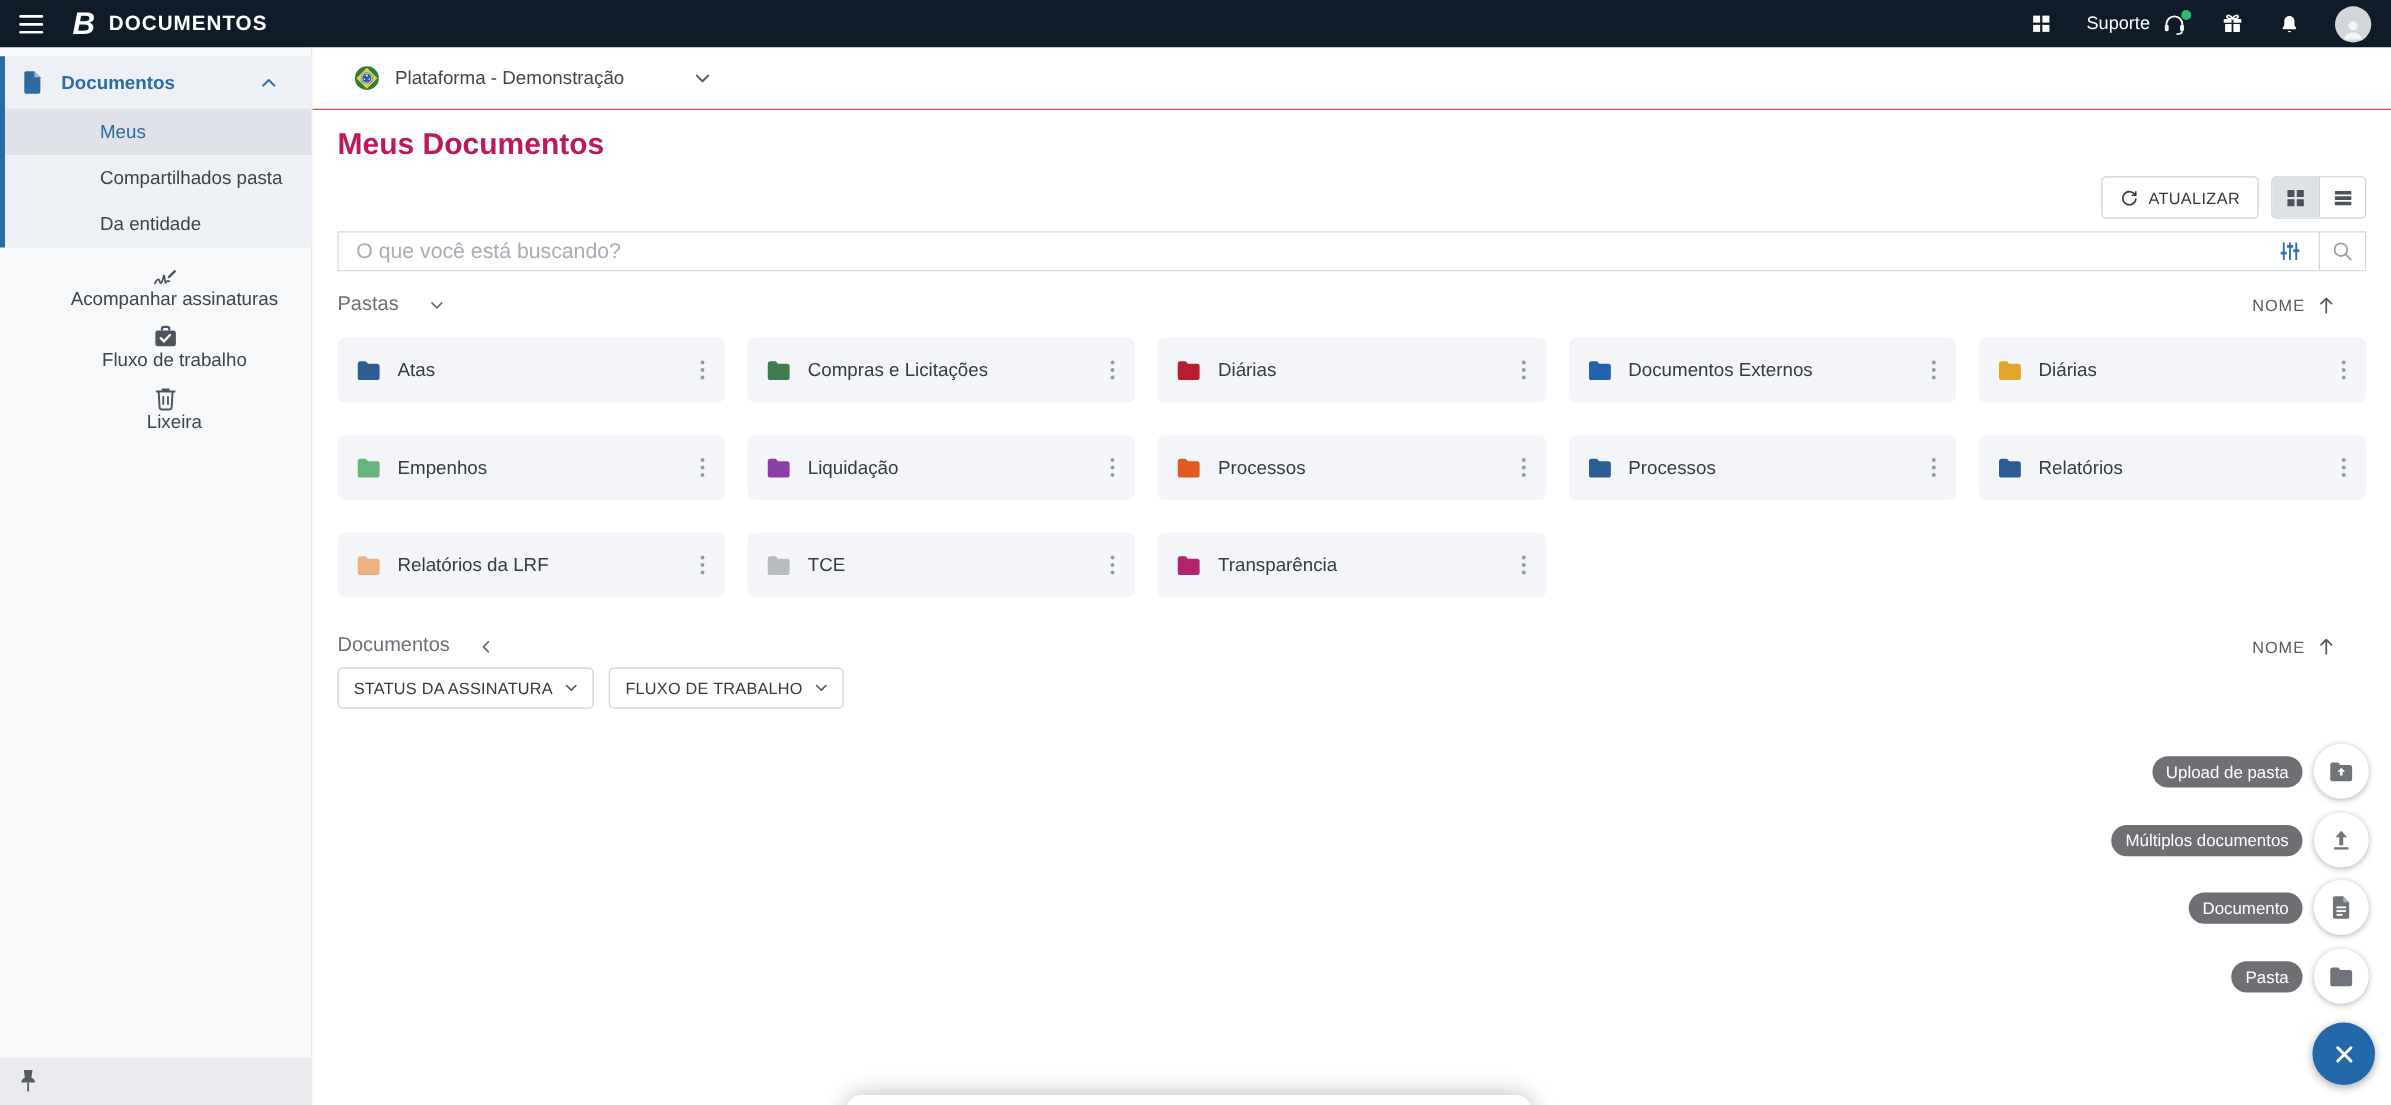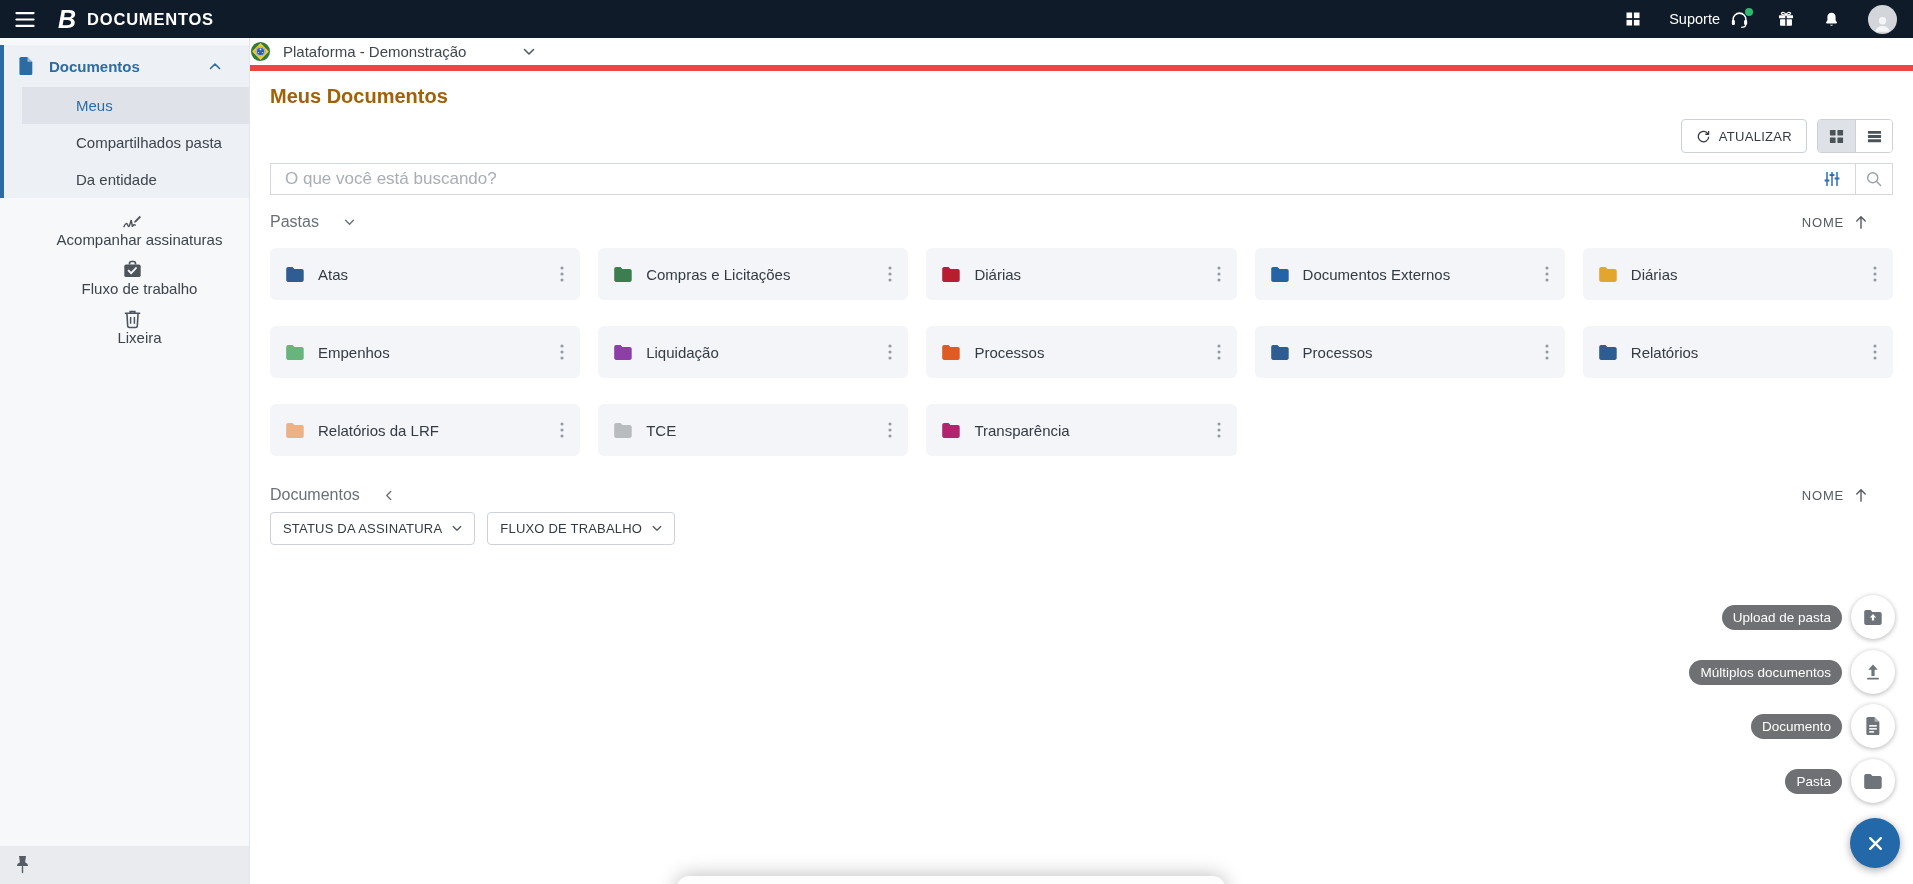--- a/index.html
+++ b/index.html
@@ -21,37 +21,37 @@
   .online-dot { position:absolute; top:-3px; right:-4px; width:8px; height:8px; border-radius:50%; background:#2eb872; }
   .avatar { width:29px; height:29px; border-radius:50%; background:#d2d5d9; display:flex; align-items:flex-end; justify-content:center; overflow:hidden; cursor:pointer; }
   .avatar svg { width:21px; height:21px; color:#f4f5f6; }
 
   
   .sidebar { position:absolute; top:38px; left:0; width:250px; bottom:0; background:#f7f8fa; border-right:1px solid #e3e6ea; }
   .nav-group { margin-top:7px; background:#edf0f4; border-left:4px solid #2d6ca2; }
   .group-header { height:42px; display:flex; align-items:center; padding-left:13px; cursor:pointer; color:#2d6ca2; }
   .group-header .lbl { font-size:15px; font-weight:700; margin-left:14px; }
   .group-chev { margin-left:auto; margin-right:28px; color:#2d6ca2; }
-  .sub-item { height:37px; display:flex; align-items:center; padding-left:54px; font-size:15px; color:#3d444c; cursor:pointer;margin-left:18px; }
+  .sub-item { height:37px; display:flex; align-items:center; padding-left:76px; font-size:15px; color:#3d444c; cursor:pointer; }
   .sub-item.active { background:#dfe3e9; color:#2d6ca2; font-weight:500; }
   .nav-list { margin-top:12px; }
   .nav-item { height:40px; margin-bottom:9px; display:flex; align-items:center; padding-left:15px; cursor:pointer;flex-direction:column; }
   .nav-item .nic { width:21px; height:21px; color:#4d545c; }
   .nav-item .lbl { font-size:15px; color:#3d444c; margin-left:15px; }
   .side-footer { position:absolute; bottom:0; left:0; width:100%; height:38px; background:#e9ebef; display:flex; align-items:center; padding-left:15px; }
   .pin { width:15px; height:20px; color:#565c63; cursor:pointer; }
 
   
   .main { position:absolute; left:250px; top:38px; right:0; bottom:0; background:#fff; }
-  .entity-row { height:33px; border-bottom:6px solid #ef4444; display:flex; align-items:center; }
+  .entity-row { height:50px; border-bottom:1px solid #ef4444; display:flex; align-items:center; padding-left:33px; }
   .entity-ic { width:21px; height:21px; }
   .entity-name { font-size:15px; color:#3f464e; margin-left:12px; }
   .entity-chev { margin-left:57px; color:#555b62; cursor:pointer; }
   .content { padding:0 20px; }
-  .page-title { margin-top:14px; font-size:20px; font-weight:600; color:#a16207; }
+  .page-title { margin-top:14px; font-size:24px; font-weight:600; color:#be185d; }
 
   .controls-row { margin-top:11px; display:flex; justify-content:flex-end; gap:10px; height:34px; }
   .btn-refresh { display:flex; align-items:center; gap:8px; border:1px solid #ccd2d8; border-radius:4px; background:#fff; padding:0 14px; font-size:13px; color:#343a41; letter-spacing:.3px; cursor:pointer; }
   .btn-refresh svg { width:15px; height:15px; color:#343a41; }
   .view-toggle { display:flex; border:1px solid #ccd2d8; border-radius:4px; overflow:hidden; }
   .vt-btn { width:37px; display:flex; align-items:center; justify-content:center; background:#fff; cursor:pointer; }
   .vt-btn.active { background:#dee2e7; }
   .vt-btn + .vt-btn { border-left:1px solid #ccd2d8; }
   .vt-btn svg { width:15px; height:15px; color:#4b5258; }
 

